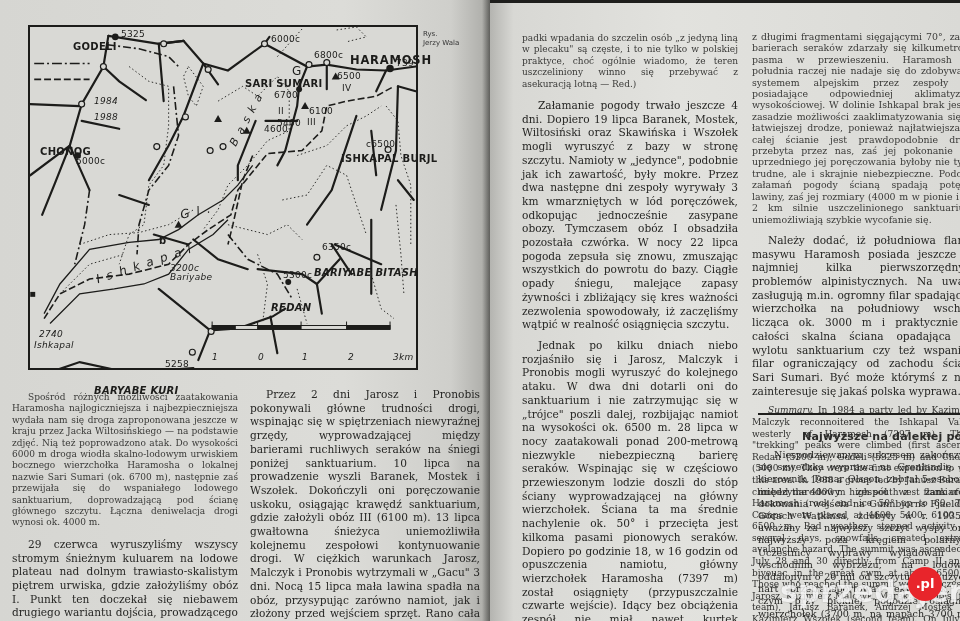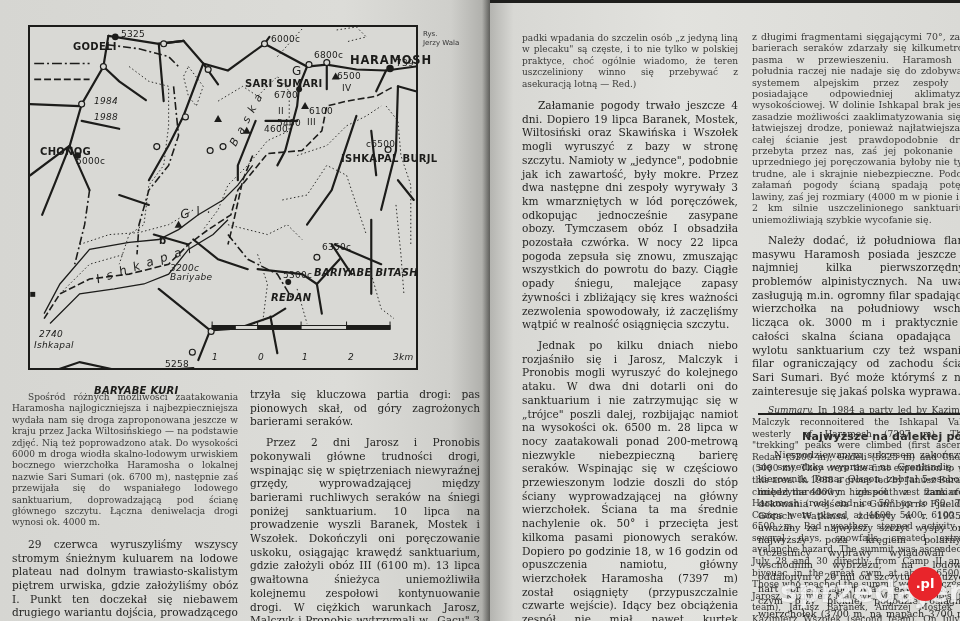--- a/index.html
+++ b/index.html
@@ -189,21 +189,21 @@
     <span class="map-label" style="left:247px;top:92px">5400</span>
     <span class="map-label" style="left:248px;top:80px">II</span>
     <span class="map-label" style="left:234px;top:98px">4600</span>
 
     <span class="map-label" style="left:336px;top:113px">c6500</span>
     <span class="map-label bold" style="left:311px;top:127px">ISHKAPAL BURJL</span>
 
     <span class="map-label bold italic" style="left:284px;top:203px">BARIYABE BITASH</span>
     <span class="map-label" style="left:292px;top:216px">6350c</span>
 
-    <span class="map-label bold italic" style="left:241px;top:228px">REDAN</span>
+    <span class="map-label bold italic" style="left:241px;top:238px">REDAN</span>
     <span class="map-label" style="left:253px;top:244px">5300c</span>
 
     <span class="map-label bold italic" style="left:64px;top:321px">BARYABE KURI</span>
     <span class="map-label" style="left:135px;top:333px">5258</span>
 
     <span class="map-label italic" style="left:140px;top:199px">3200c</span>
     <span class="map-label italic" style="left:140px;top:208px">Bariyabe</span>
     <span class="map-label bold" style="left:129px;top:209px">b</span>
 
     <span class="map-label italic" style="left:9px;top:265px">2740</span>
@@ -225,21 +225,20 @@
     <div>Rys.</div>
     <div>Jerzy Wala</div>
   </div>
 
   <div class="col" style="left:12px;top:392px;width:226px">
     <p class="small">Spośród różnych możliwości zaatakowania Haramosha najlogiczniejsza i najbezpieczniejsza wydała nam się droga zaproponowana jeszcze w kraju przez Jacka Wiltosińskiego — na podstawie zdjęć. Nią też poprowadzono atak. Do wysokości 6000 m droga wiodła skalno-lodowym urwiskiem bocznego wierzchołka Haramosha o lokalnej nazwie Sari Sumari (ok. 6700 m), następnie zaś przewijała się do wspaniałego lodowego sanktuarium, doprowadzającą pod ścianę głównego szczytu. Łączna deniwelacja drogi wynosi ok. 4000 m.</p>
     <p>29 czerwca wyruszyliśmy wszyscy stromym śnieżnym kuluarem na lodowe plateau nad dolnym trawiasto-skalistym piętrem urwiska, gdzie założyliśmy obóz I. Punkt ten doczekał się niebawem drugiego wariantu dojścia, prowadzącego nieco bezpieczniejszym terenem (Mostek, Nogaś i Wiltosiński). W ciągu następnych dni rozpięliśmy pierwsze 1200 m</p>
   </div>
 
   <div class="col" style="left:250px;top:388px;width:230px">
-    <p class="noindent">trzyła się kluczowa partia drogi: pas pionowych skał, od góry zagrożonych barierami seraków.</p>
     <p>Przez 2 dni Jarosz i Pronobis pokonywali główne trudności drogi, wspinając się w spiętrzeniach niewyraźnej grzędy, wyprowadzającej między barierami ruchliwych seraków na śniegi poniżej sanktuarium. 10 lipca na prowadzenie wyszli Baranek, Mostek i Wszołek. Dokończyli oni poręczowanie uskoku, osiągając krawędź sanktuarium, gdzie założyli obóz III (6100 m). 13 lipca gwałtowna śnieżyca uniemożliwiła kolejnemu zespołowi kontynuowanie drogi. W ciężkich warunkach Jarosz, Malczyk i Pronobis wytrzymali w „Gacu" 3 dni. Nocą 15 lipca mała lawina spadła na obóz, przysypując zarówno namiot, jak i złożony przed wejściem sprzęt. Rano cała trójka, dzięki nieocenionym poręczówkom, zjechała w szalejącej śnieżycy do obozu I.</p>
   </div>
 </div>
 
 <div class="gutter-shadow"></div>
 <div class="top-edge"></div>
 
 <div class="page page-right">
   <div class="col" style="left:32px;top:30px;width:216px">
     <p class="small noindent">padki wpadania do szczelin osób „z jedyną liną w plecaku" są częste, i to nie tylko w polskiej praktyce, choć ogólnie wiadomo, że teren uszczeliniony winno się przebywać z asekuracją lotną — Red.)</p>

